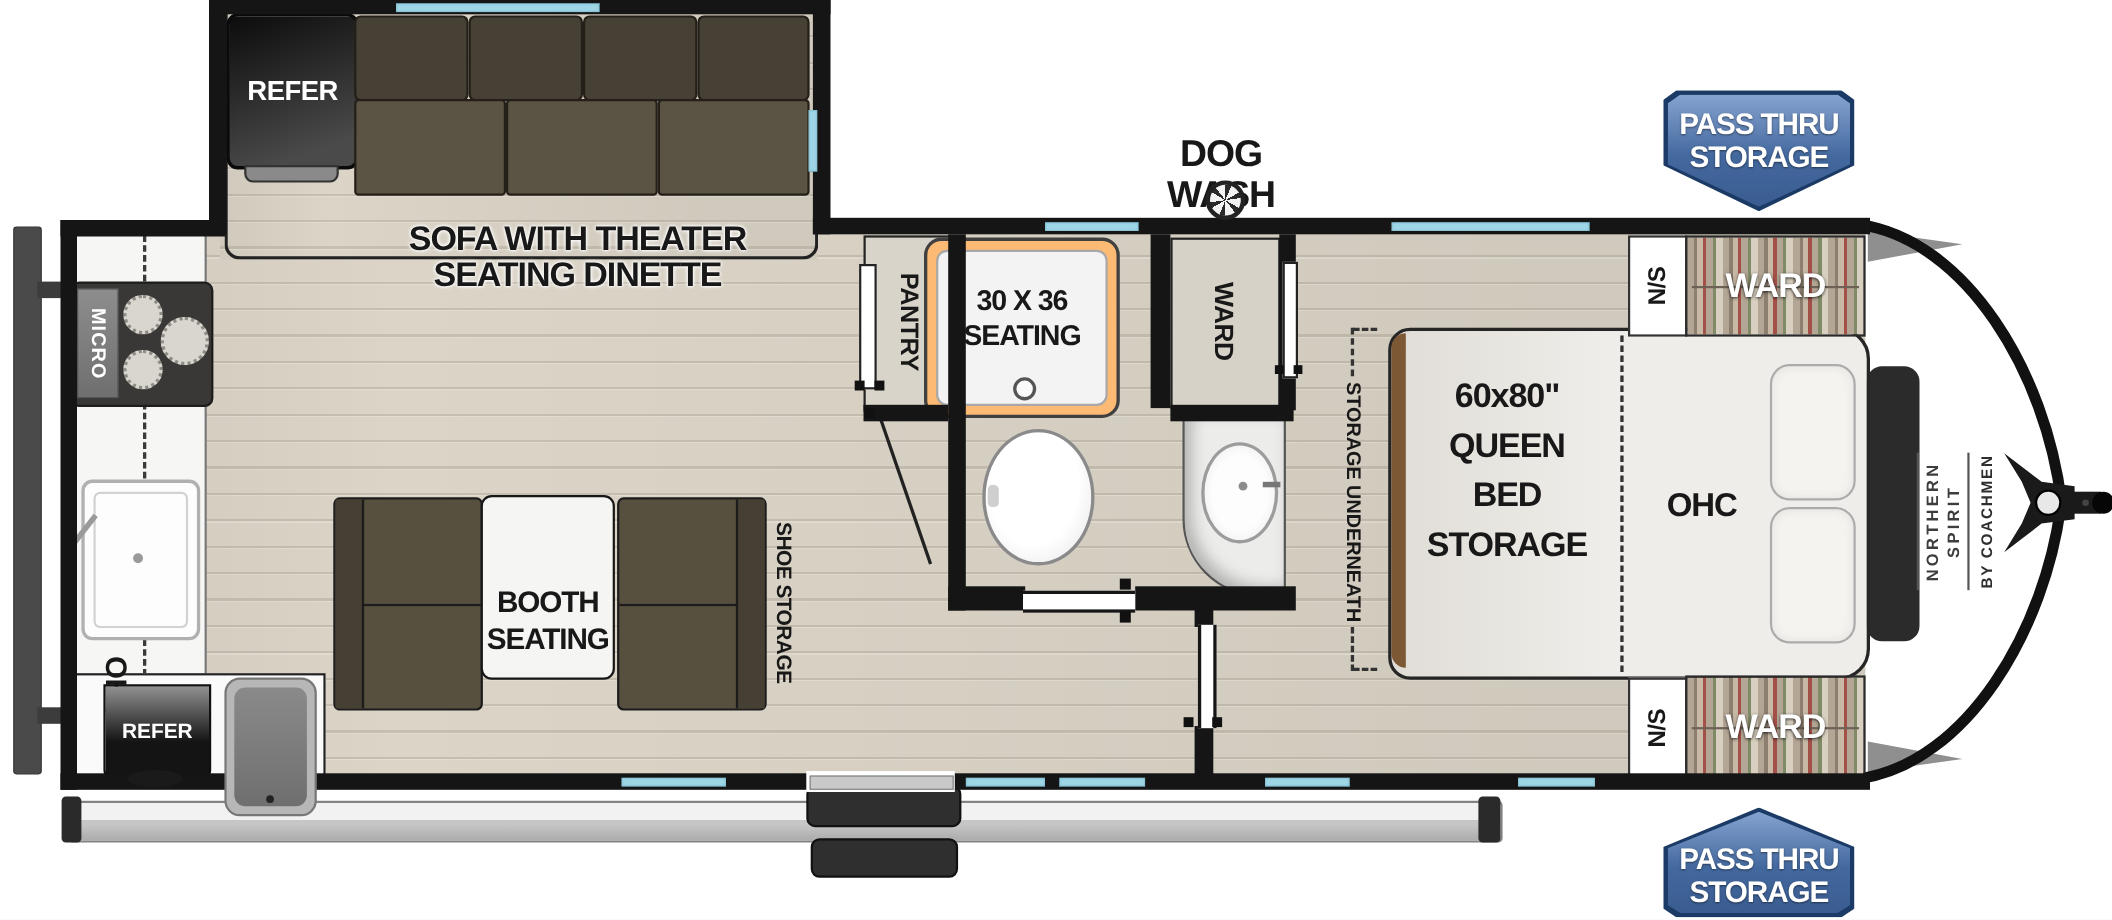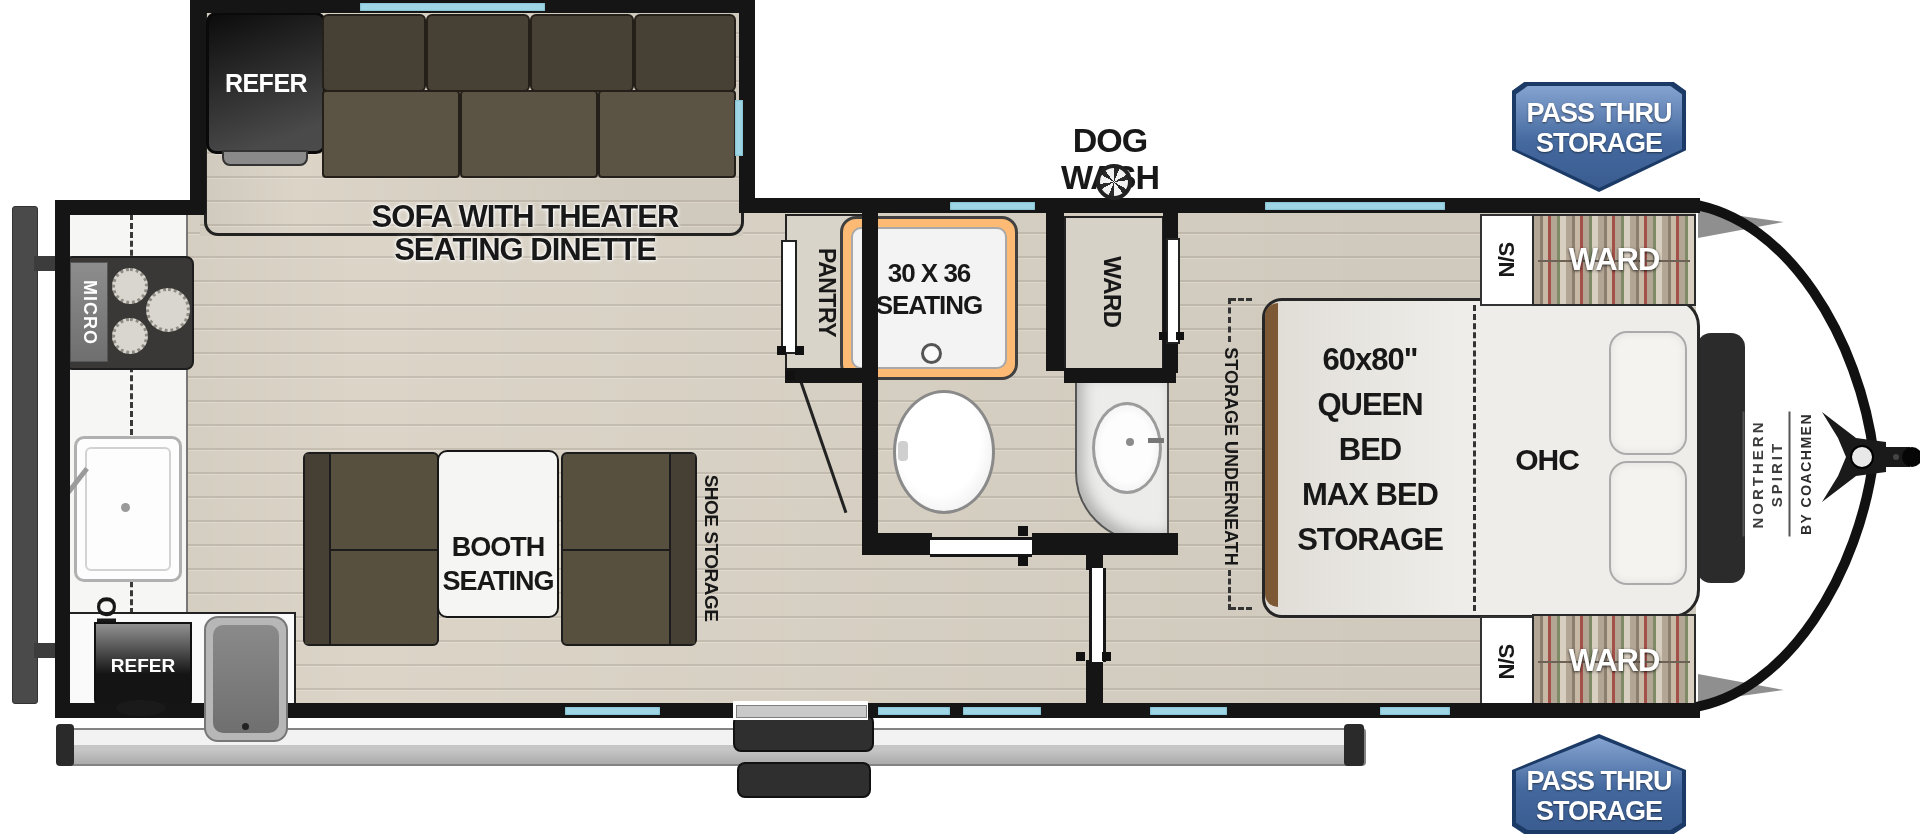--- a/index.html
+++ b/index.html
@@ -209,21 +209,20 @@
   <div class="abs" style="left:1230px;top:607px;width:22px;height:0;border-top:3px dashed #333;z-index:4;"></div>
   <div class="v vd" style="left:1212px;top:338px;width:36px;height:236px;">
     <span style="font-size:18px;letter-spacing:0;">STORAGE UNDERNEATH</span>
   </div>
 
   <div class="abs" style="left:1262px;top:298px;width:432px;height:314px;background:linear-gradient(90deg,#e0ddd7,#efede9 45%);border:3px solid #262626;border-radius:20px 28px 28px 20px;z-index:3;">
     <div class="abs" style="left:0;top:2px;width:13px;height:304px;background:#7c5835;border-radius:16px 0 0 16px;"></div>
     <div style="position:absolute;left:20px;top:36px;width:170px;text-align:center;font-weight:bold;font-size:31px;line-height:45px;letter-spacing:-1px;">
       <div>60x80"</div>
       <div>QUEEN BED</div>
-      <div>MAX BED</div>
       <div>STORAGE</div>
     </div>
     <div class="abs" style="left:208px;top:4px;width:0;height:306px;border-left:3px dashed #333;"></div>
     <div class="abs" style="left:240px;top:142px;width:84px;text-align:center;font-weight:bold;font-size:30px;letter-spacing:-1px;">
       <span>OHC</span>
     </div>
     <div class="abs" style="left:344px;top:30px;width:74px;height:120px;background:#f4f3ef;border:2px solid #ababab;border-radius:18px;box-shadow:inset 0 0 10px rgba(0,0,0,.08);"></div>
     <div class="abs" style="left:344px;top:160px;width:74px;height:120px;background:#f4f3ef;border:2px solid #ababab;border-radius:18px;box-shadow:inset 0 0 10px rgba(0,0,0,.08);"></div>
   </div>
 

